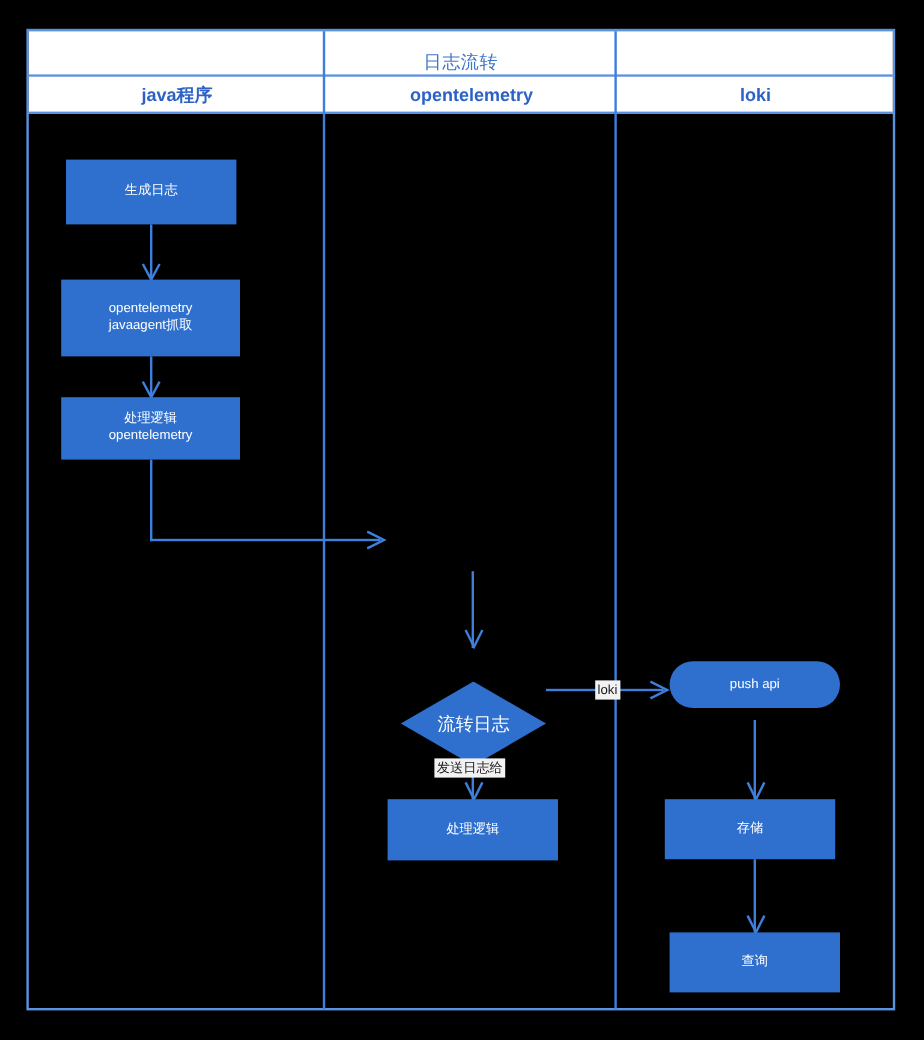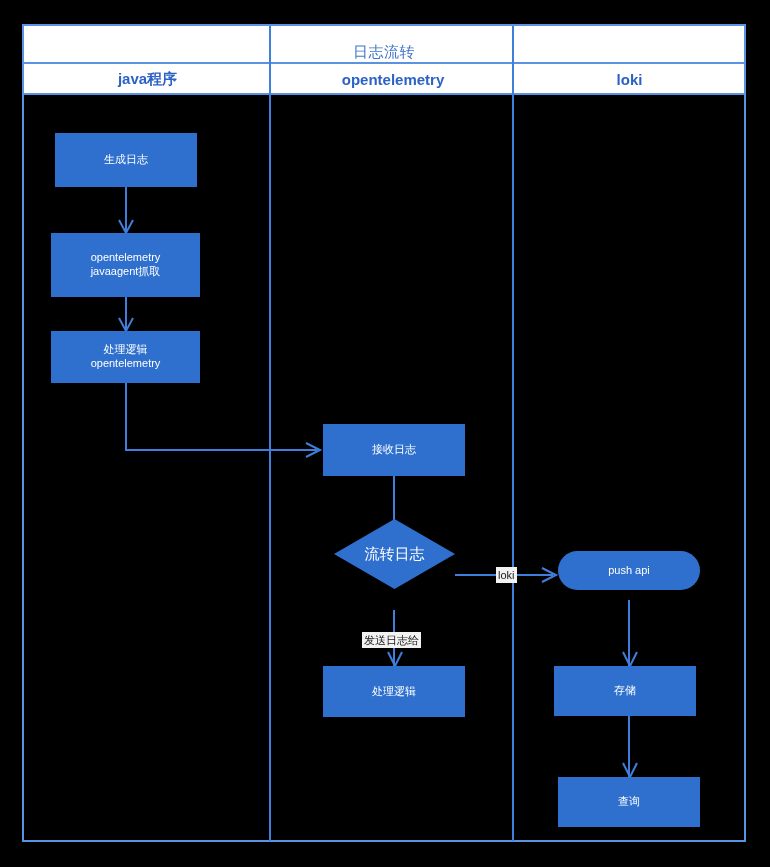--- a/index.html
+++ b/index.html
@@ -190,30 +190,27 @@
     <span>处理逻辑</span>
     <span>opentelemetry</span>
   </div>
 
   <div class="conn v" style="left:125px; top:383px; height:68px;"></div>
   <div class="conn h" style="left:125px; top:449px; width:192px;"></div>
   <svg class="arrow-head" style="left:300px; top:441px;" width="24" height="18" viewBox="0 0 24 18">
     <polyline points="6,2 20,9 6,16" fill="none" stroke="#3f7fdc" stroke-width="2"></polyline>
   </svg>
 
-  <div class="node" style="left:323px; top:424px; width:142px; height:52px;">
-    <span>接收日志</span>
-  </div>
 
   <div class="conn v" style="left:393px; top:476px; height:64px;"></div>
   <svg class="arrow-head" style="left:386px; top:521px;" width="18" height="22" viewBox="0 0 18 22">
     <polyline points="2,4 9,18 16,4" fill="none" stroke="#3f7fdc" stroke-width="2"></polyline>
   </svg>
 
-  <div class="diamond-wrap" style="left:334px; top:519px; width:121px; height:70px;">
+  <div class="diamond-wrap" style="left:334px; top:568px; width:121px; height:70px;">
     <svg class="diamond-shape" viewBox="0 0 121 70" preserveAspectRatio="none">
       <polygon points="60.5,0 121,35 60.5,70 0,35" fill="#2f70ce"></polygon>
     </svg>
     <div class="diamond-label">流转日志</div>
   </div>
 
   <div class="conn h" style="left:455px; top:574px; width:98px;"></div>
   <svg class="arrow-head" style="left:536px; top:566px;" width="24" height="18" viewBox="0 0 24 18">
     <polyline points="6,2 20,9 6,16" fill="none" stroke="#3f7fdc" stroke-width="2"></polyline>
   </svg>

